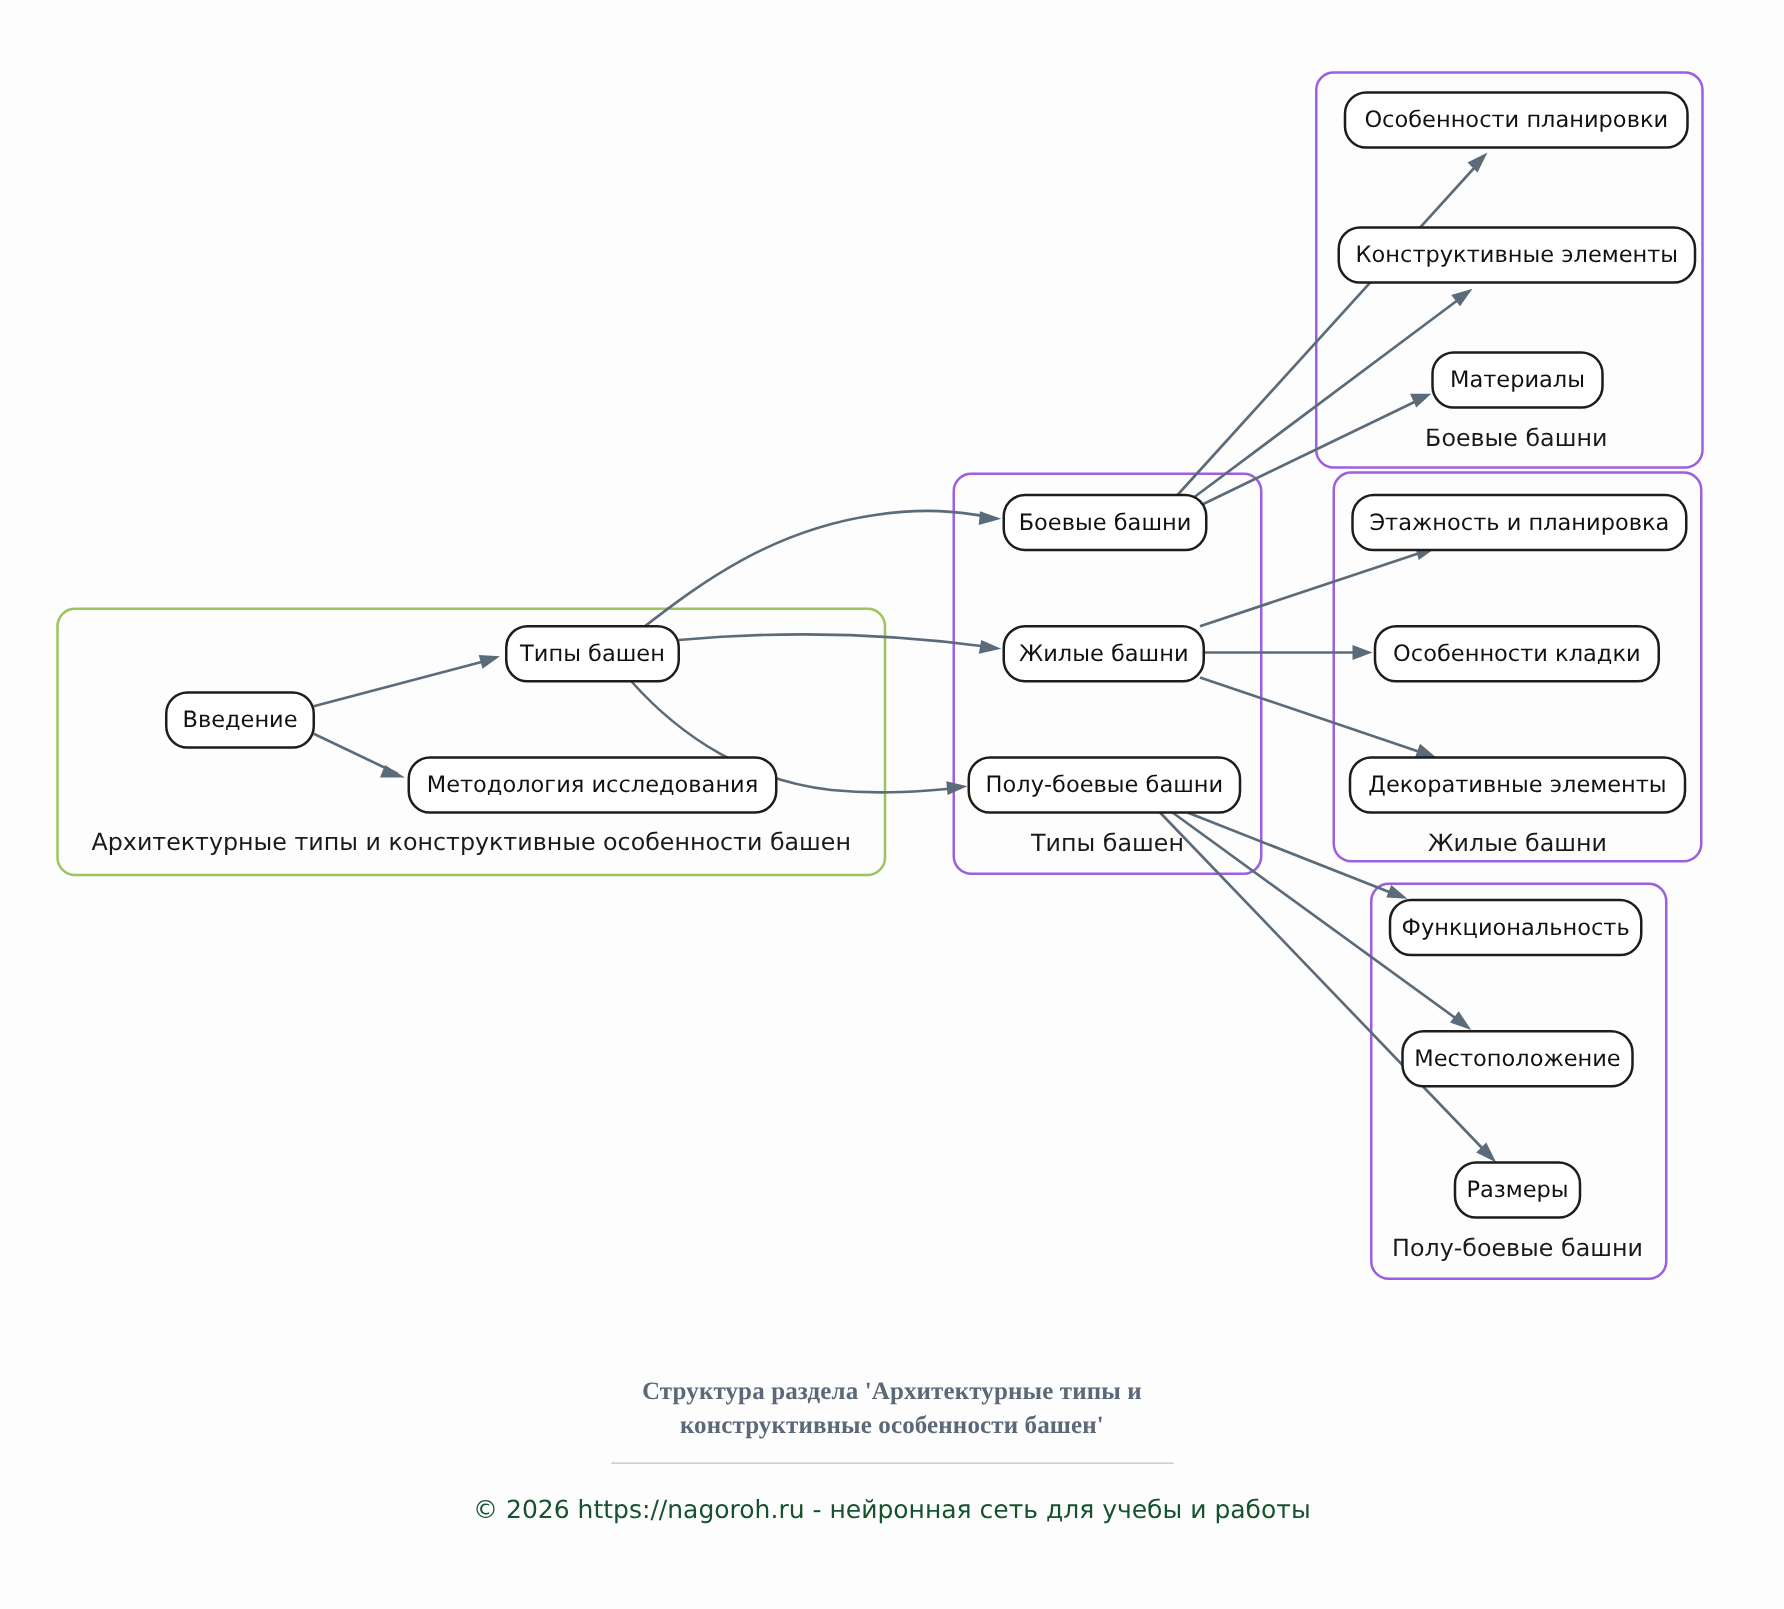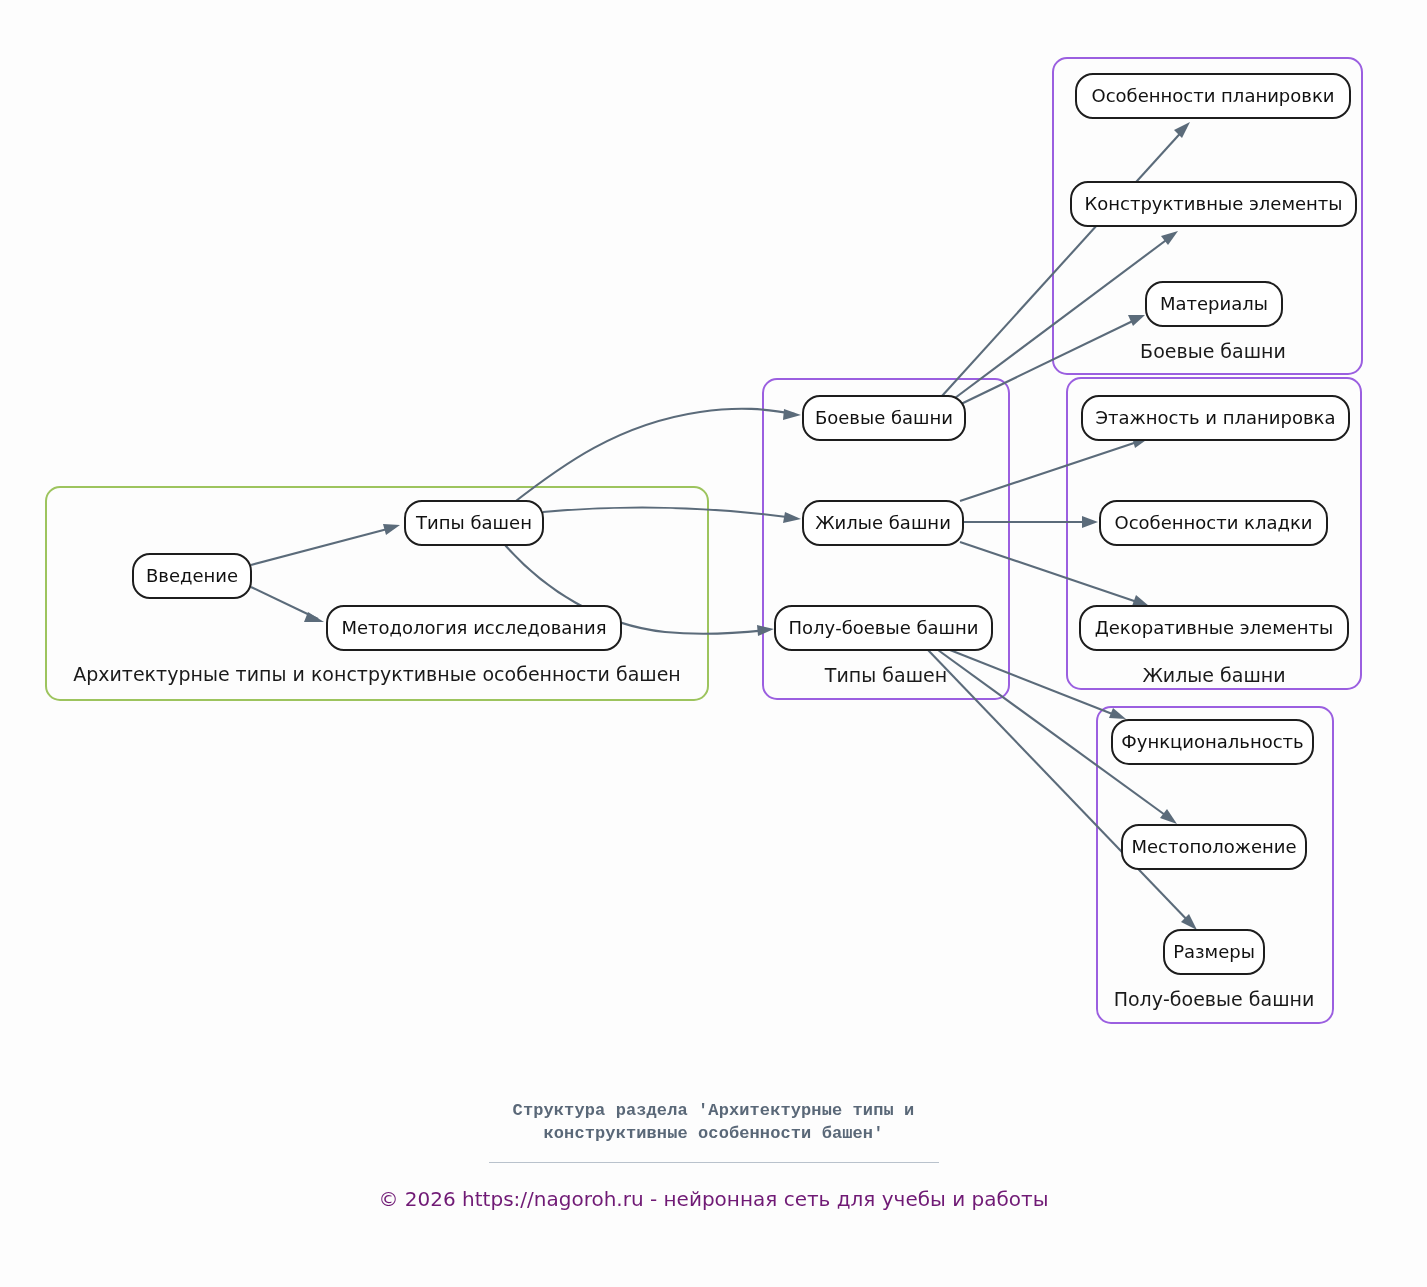--- a/index.html
+++ b/index.html
@@ -66,39 +66,39 @@
   }
   
   .footer {
     position: absolute;
     left: 0;
     top: 1100px;
     width: 1427px;
     text-align: center;
   }
   .footer-title {
-    font-family: Liberation Mono, monospace;
-    font-size: 17px;
+    font-family: Liberation Serif, serif;
+    font-size: 20px;
     font-weight: bold;
     color: #5a6878;
     line-height: 1.35;
     letter-spacing: 0.1px;
     white-space: pre-line;
   }
   .footer-divider {
     width: 450px;
     height: 1px;
     background: #b9c2cc;
     margin: 16px auto 0 auto;
   }
   .footer-copyright {
     margin-top: 24px;
     font-family: "DejaVu Sans", "Liberation Sans", sans-serif;
     font-size: 20px;
-    color: #701a75;
+    color: #14532d;
   }
 </style>
 </head>
 <body>
 
 <div id="canvas">
   <svg class="diagram-svg" viewBox="0 0 1427 1287">
 
     <g id="cluster-group">
         <g>

